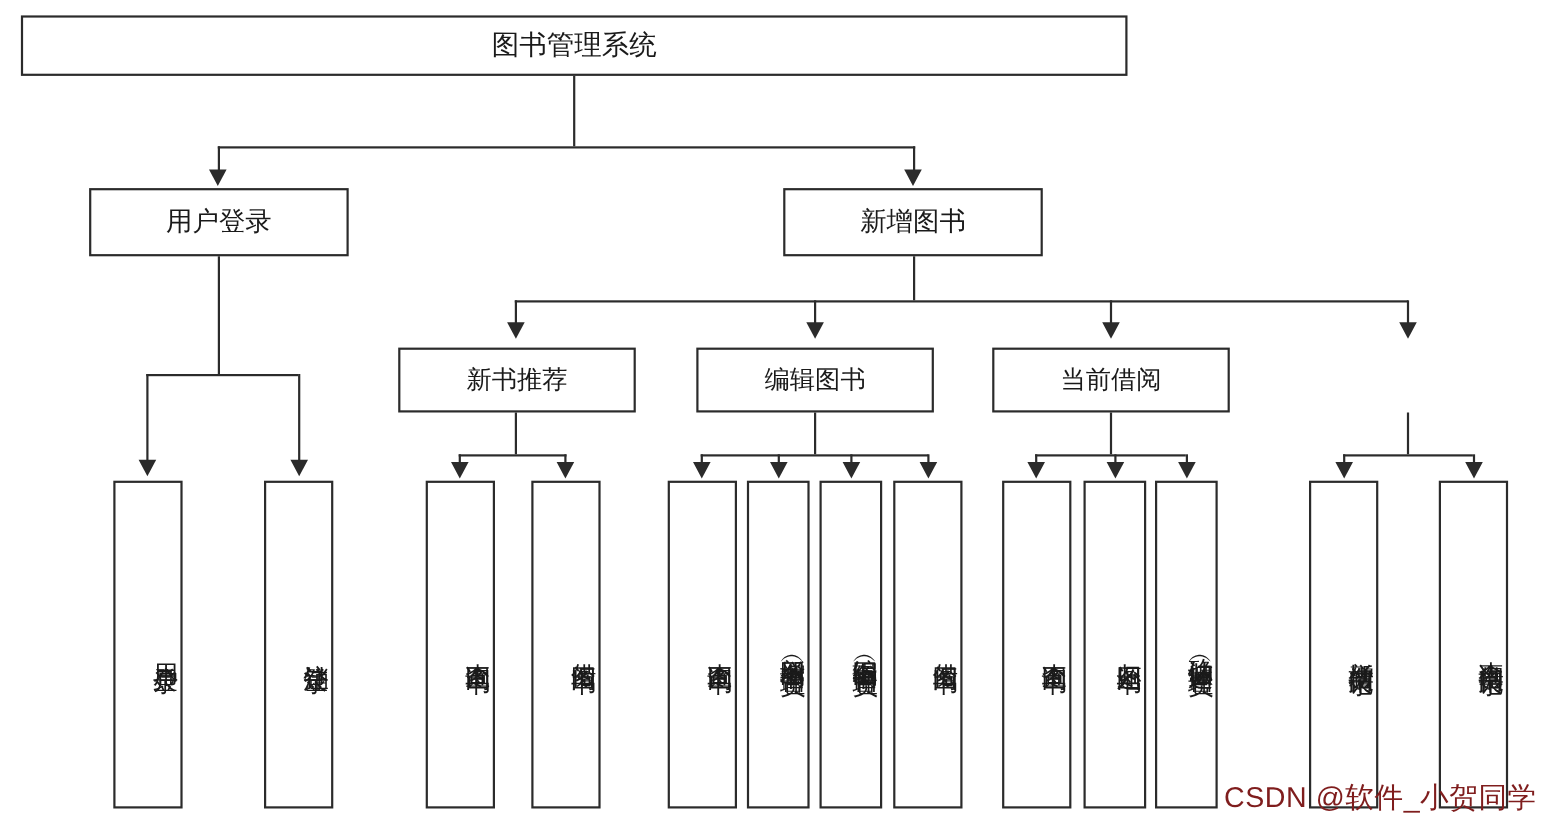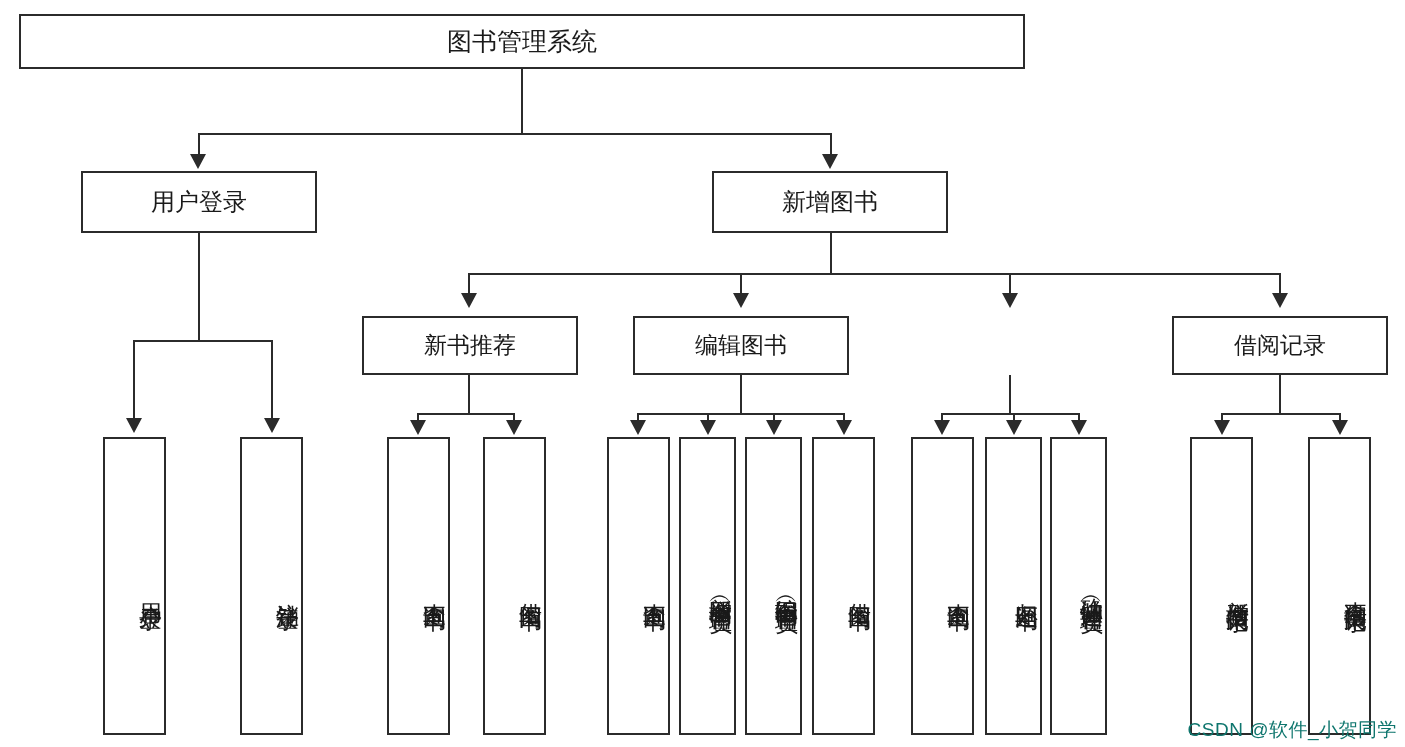--- a/index.html
+++ b/index.html
@@ -72,22 +72,22 @@
     height: 0;
     border-left: 8px solid transparent;
     border-right: 8px solid transparent;
     border-top: 15px solid #2b2b2b;
   }
   
   #watermark {
     position: absolute;
     right: 8px;
     bottom: 4px;
-    font-size: 19px;
-    color: #0f766e;
+    font-size: 26px;
+    color: #7f1d1d;
     white-space: nowrap;
     letter-spacing: 0.5px;
   }
 </style>
 </head>
 <body>
 
 <div id="canvas">
 
   <div class="node root" style="left:19px; top:14px; width:1006px; height:55px;">
@@ -125,22 +125,22 @@
   <div class="arrow" style="left:1002px; top:293px;"></div>
   <div class="vline" style="left:1279px; top:273px; height:22px;"></div>
   <div class="arrow" style="left:1272px; top:293px;"></div>
 
   <div class="node level3" style="left:362px; top:316px; width:216px; height:59px;">
     <span>新书推荐</span>
   </div>
   <div class="node level3" style="left:633px; top:316px; width:216px; height:59px;">
     <span>编辑图书</span>
   </div>
-  <div class="node level3" style="left:1172px; top:316px; width:216px; height:59px;">
-    <span>借阅记录</span>
+  <div class="node level3" style="left:902px; top:316px; width:216px; height:59px;">
+    <span>当前借阅</span>
   </div>
 
   <div class="vline" style="left:468px; top:375px; height:38px;"></div>
   <div class="hline" style="left:417px; top:413px; width:98px;"></div>
   <div class="vline" style="left:417px; top:413px; height:9px;"></div>
   <div class="arrow" style="left:410px; top:420px;"></div>
   <div class="vline" style="left:513px; top:413px; height:9px;"></div>
   <div class="arrow" style="left:506px; top:420px;"></div>
 
   <div class="vline" style="left:740px; top:375px; height:38px;"></div>

